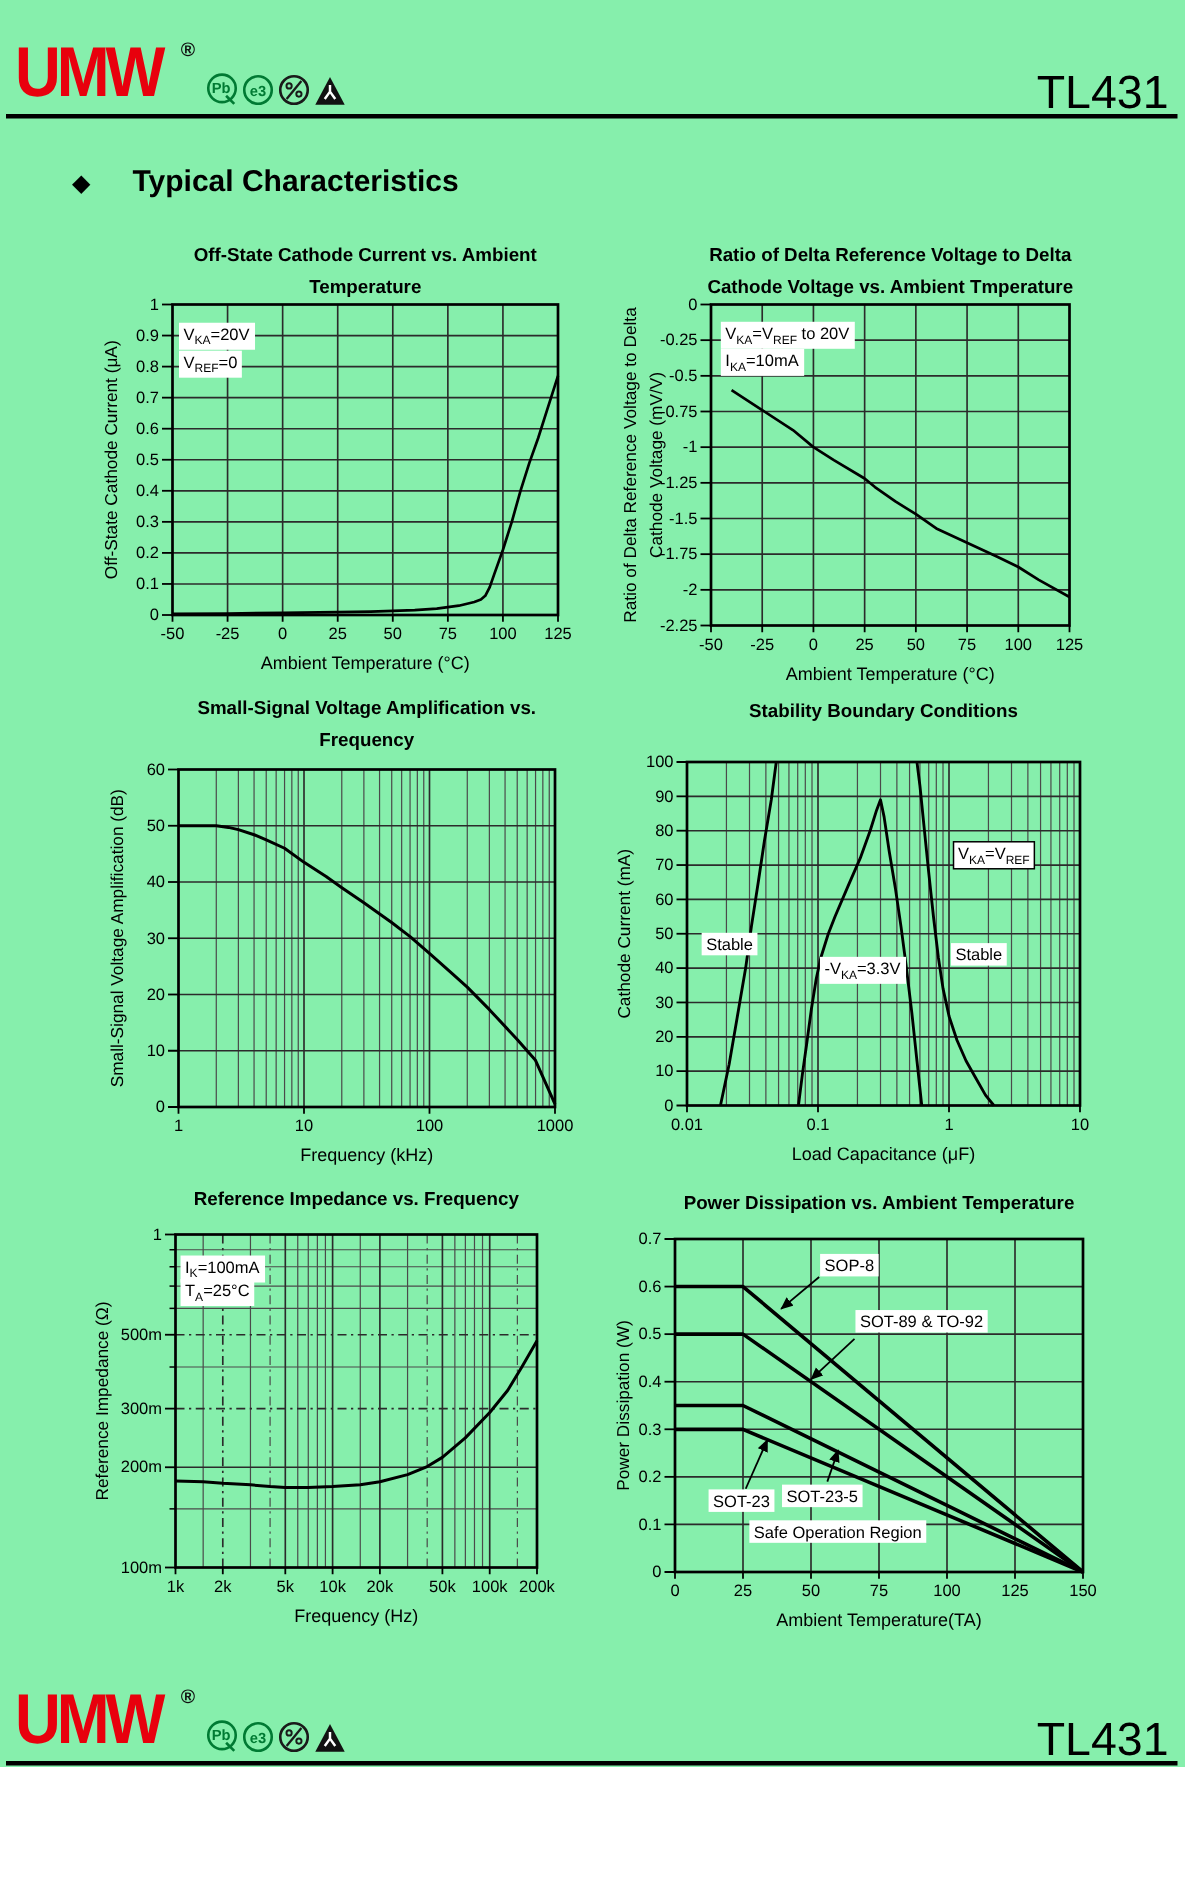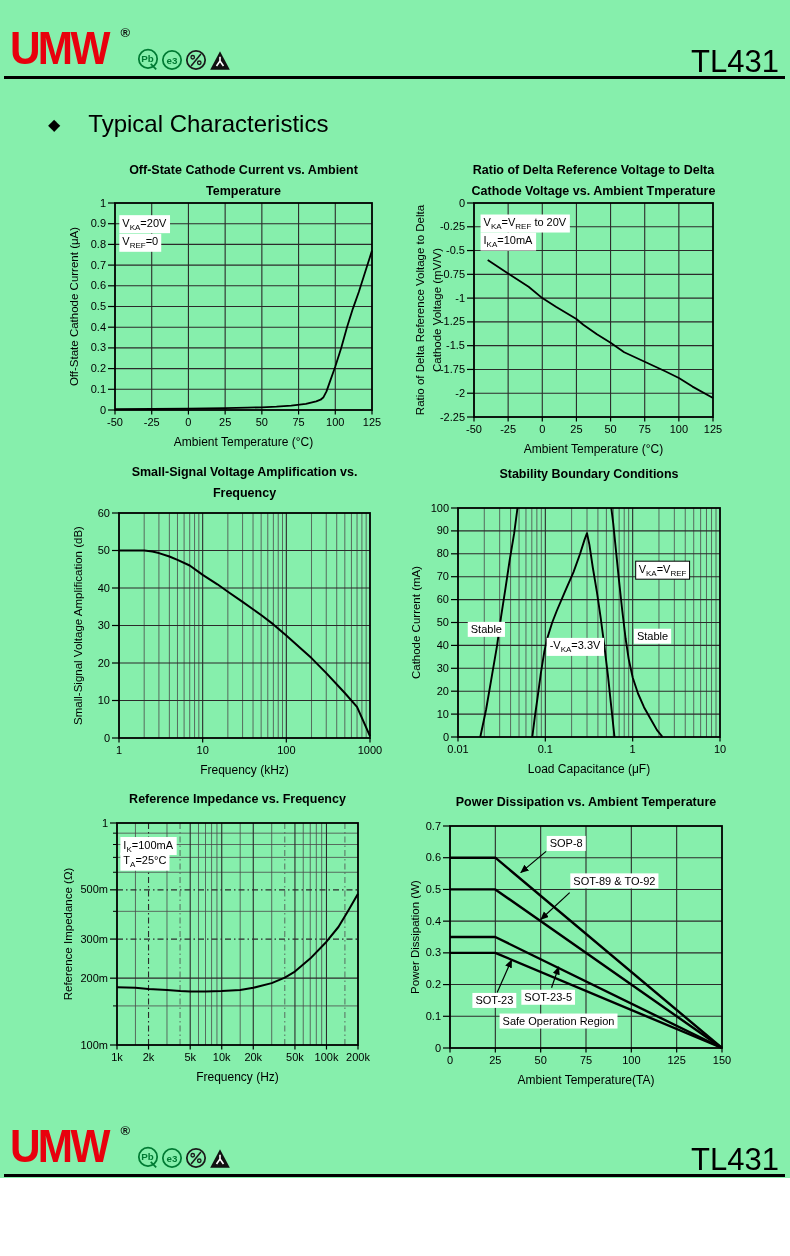--- a/index.html
+++ b/index.html
@@ -8,21 +8,21 @@
   .logo-wrap{position:absolute;left:10px;display:flex;align-items:flex-start}
   .logo{color:#e8000d;font-weight:700;font-size:47px;line-height:44px;letter-spacing:-3px;
         display:inline-block;transform:scaleX(.9);transform-origin:left}
   .reg{font-size:13px;font-weight:700;color:#111;margin-left:2px;line-height:14px}
   .cert-icons{position:absolute;display:flex;gap:2px;align-items:flex-start}
   .cert-icons svg{display:block}
   .part{position:absolute;right:11px;font-size:31px;letter-spacing:0;color:#000}
   .rule{position:absolute;left:4px;right:5px;height:3px;background:#000}
   .section-heading{position:absolute;left:48px;display:flex;align-items:center}
   .diamond{font-size:16px;margin-right:28px}
-  .heading-text{font-size:24px;font-weight:400}
+  .heading-text{font-size:20px;font-weight:700}
   .chart{position:absolute}
   svg text{font-family:"Liberation Sans",sans-serif}
 </style>
 </head>
 <body>
 
 <div class="page">
 
   <div class="logo-wrap" style="top:26px">
     <span class="logo">UMW</span>

